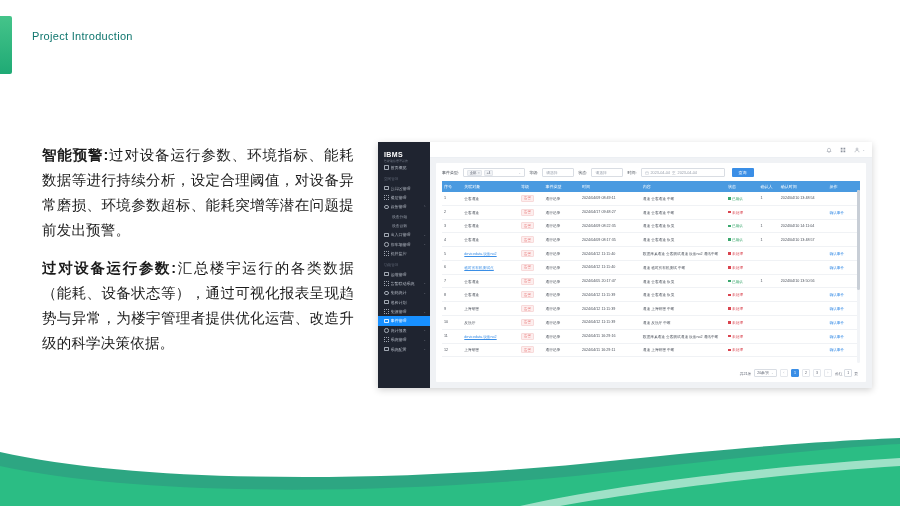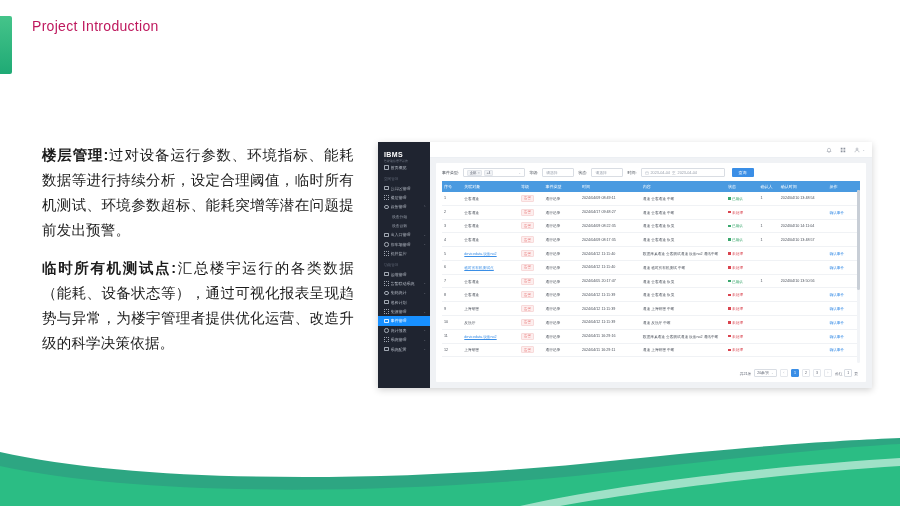--- a/index.html
+++ b/index.html
@@ -17,21 +17,21 @@
     width: 12px; height: 58px;
     background: linear-gradient(180deg, #45c48a 0%, #1faa75 100%);
     border-radius: 0 2px 2px 0;
   }
   .header-text { margin-left: 20px; }
   .header-title {
     font-size: 30px; font-weight: bold; color: #4bbf8a;
     letter-spacing: 1px; line-height: 1.25;
   }
   .header-sub {
-    font-size: 14px; color: #be185d; margin-top: 2px; letter-spacing: .3px;
+    font-size: 11px; color: #0f766e; margin-top: 14px; letter-spacing: .3px;
   }
 
   
   .copy { position: absolute; left: 42px; top: 143px; width: 312px; }
   .para { margin-bottom: 13px; }
   .para p {
     font-size: 14.5px; line-height: 25px; color: #1b1b1b;
     text-align: justify; letter-spacing: .2px;
   }
   .para .lead { font-weight: bold; }
@@ -192,24 +192,24 @@
 
 <div class="slide-header">
   <div class="header-bar"></div>
   <div class="header-text">
     <div class="header-sub">Project Introduction</div>
   </div>
 </div>
 
 <div class="copy">
   <div class="para">
-    <p><span class="lead">楼层管理:</span><span>过对设备运行参数、环境指标、能耗数据等进行持续分析，设定合理阈值，临时所有机测试、环境参数超标、能耗突增等潜在问题提前发出预警。</span></p>
+    <p><span class="lead">智能预警:</span><span>过对设备运行参数、环境指标、能耗数据等进行持续分析，设定合理阈值，对设备异常磨损、环境参数超标、能耗突增等潜在问题提前发出预警。</span></p>
   </div>
   <div class="para">
-    <p><span class="lead">临时所有机测试点:</span><span>汇总楼宇运行的各类数据（能耗、设备状态等），通过可视化报表呈现趋势与异常，为楼宇管理者提供优化运营、改造升级的科学决策依据。</span></p>
+    <p><span class="lead">过对设备运行参数:</span><span>汇总楼宇运行的各类数据（能耗、设备状态等），通过可视化报表呈现趋势与异常，为楼宇管理者提供优化运营、改造升级的科学决策依据。</span></p>
   </div>
 </div>
 
 <div class="app">
 
   <div class="sidebar">
     <div class="brand">IBMS</div>
     <div class="brand-sub">智能建筑管理系统</div>
     <div id="sb-mount">
         <div class="sb-item">

